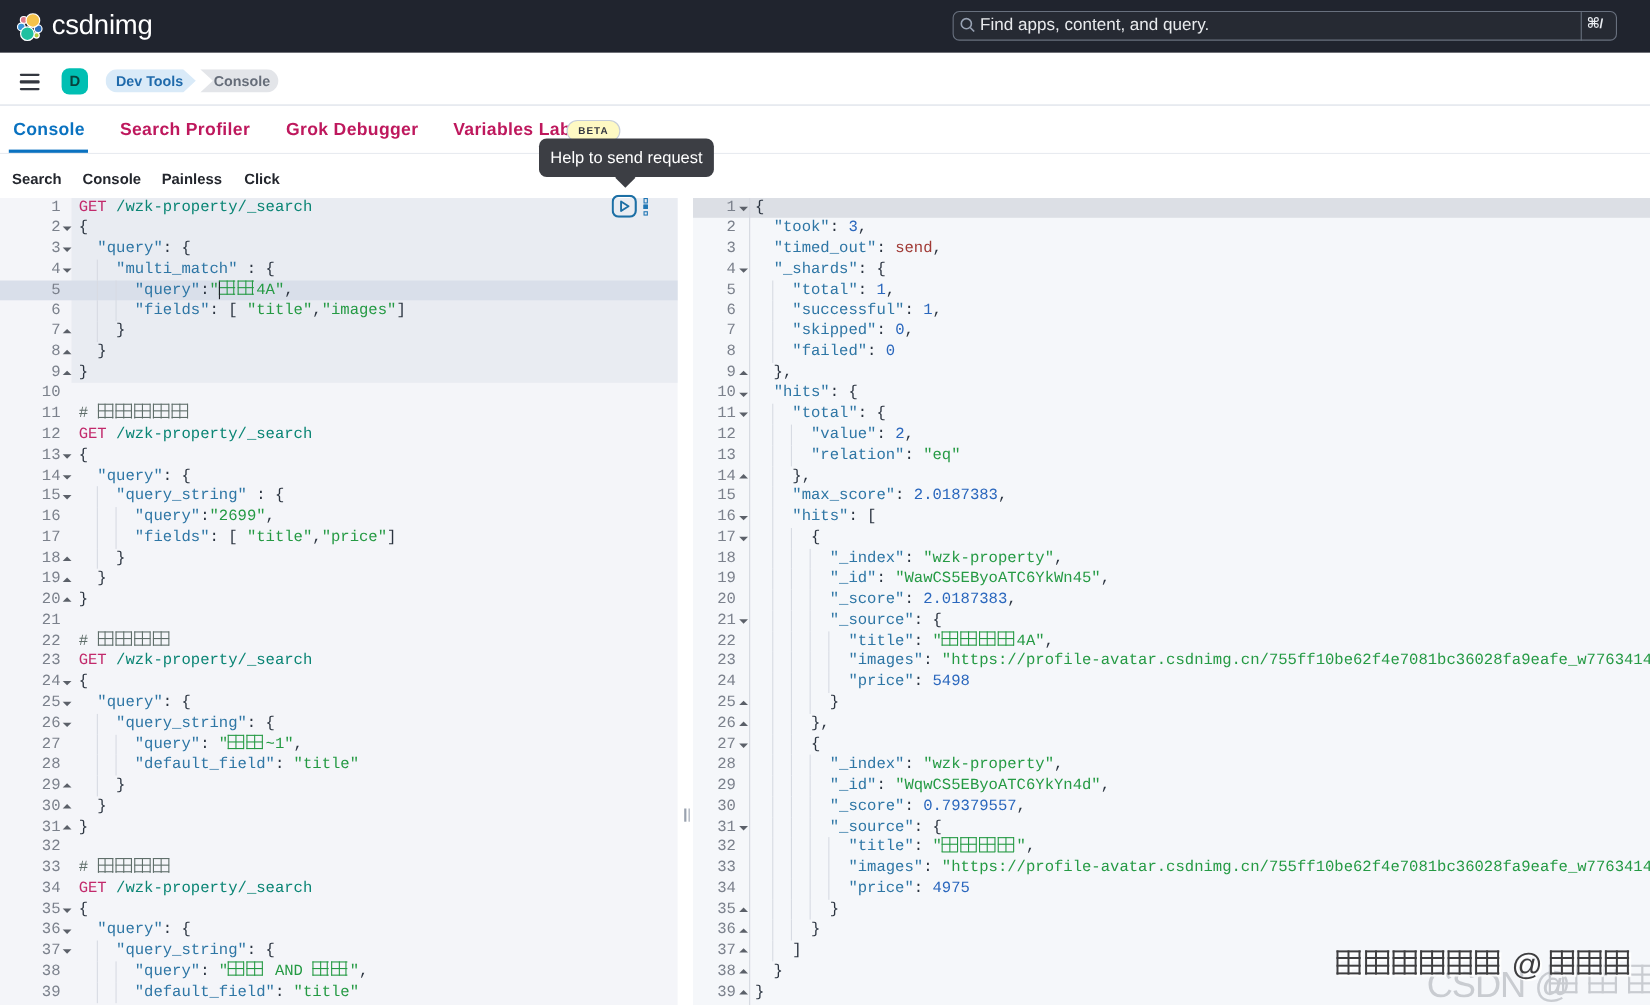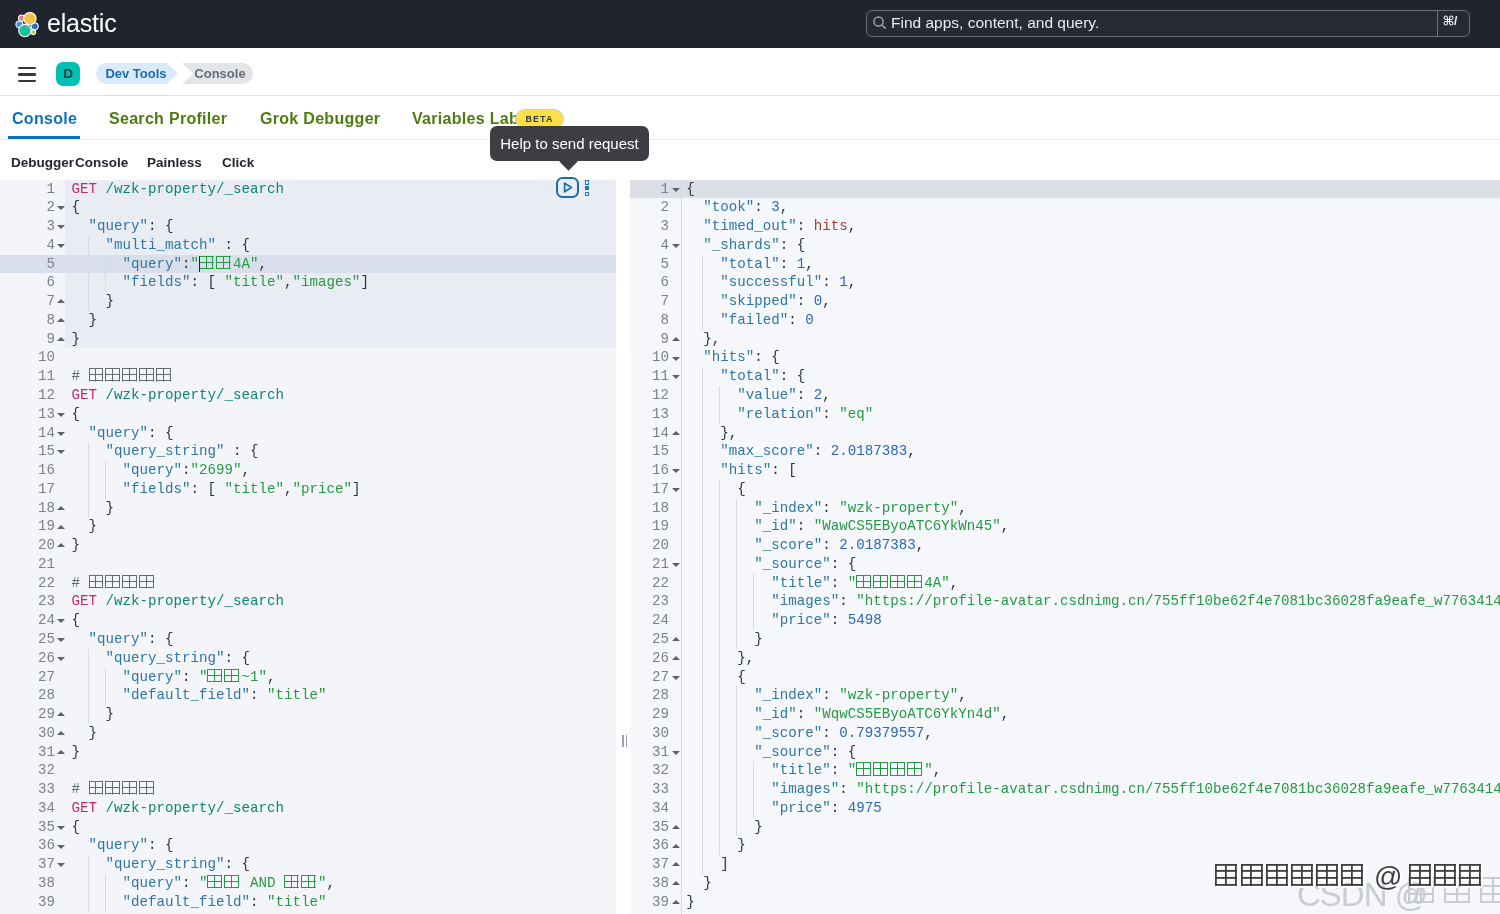--- a/index.html
+++ b/index.html
@@ -12,25 +12,25 @@
 #sph { position:absolute; left:891px; top:14px; font-size:15.5px; color:#e9ebee; }
 #sdiv { position:absolute; left:1437px; top:11px; width:1px; height:26px; background:#68707e; }
 #skbd { position:absolute; left:1443px; top:14px; width:24px; color:#eceff4; font-size:12px; font-weight:bold; }
 
 #bbar { position:absolute; left:0; top:48px; width:1500px; height:48px; background:#fff;
   border-bottom:1px solid #d8dde6; }
 .hbar { position:absolute; left:18px; width:18px; height:2.6px; background:#33373f; border-radius:1px; z-index:5; }
 #dbadge { position:absolute; left:56px; top:62px; width:24px; height:24px; border-radius:7px;
   background:#00bfb3; color:#07423d; font-weight:bold; font-size:13.5px; text-align:center; line-height:24px; }
 
-.tab { position:absolute; top:110px; font-size:16px; font-weight:bold; color:#4d7c0f; letter-spacing:0.3px; }
+.tab { position:absolute; top:110px; font-size:16px; font-weight:bold; color:#be185d; letter-spacing:0.3px; }
 #tabu { position:absolute; left:8px; top:135.5px; width:72px; height:3px; background:#0a72c0; }
 #tabline { position:absolute; left:0; top:138.5px; width:1500px; height:1px; background:#e8ebf0; }
 #beta { position:absolute; left:515px; top:108.5px; width:49px; height:20px; border:1px solid #c6cdd9;
-  border-radius:10px; background:#fde047; color:#343741; font-size:9px; font-weight:bold;
+  border-radius:10px; background:#fef9c3; color:#343741; font-size:9px; font-weight:bold;
   letter-spacing:1px; text-align:center; line-height:19px; }
 .menu { position:absolute; top:155px; font-size:13.5px; font-weight:bold; color:#23262d; }
 
 #ledit { position:absolute; left:0; top:179.5px; width:616px; height:734.50px; background:#f4f5f9; }
 #redit { position:absolute; left:630px; top:179.5px; width:870px; height:734.50px; background:#f5f7fa; }
 #lmarker { position:absolute; left:65px; top:179.5px; width:551px; height:168.93px; background:#e9ecf2; }
 #lline5 { position:absolute; left:0; top:254.58px; width:616px; height:18.77px; background:#d9dfea; }
 #rline1 { position:absolute; left:630px; top:179.5px; width:870px; height:18.77px; background:#dcdfe5; }
 #rgsep { position:absolute; left:681px; top:179.5px; width:1px; height:734.50px; background:#d4d8df; }
 .gn { position:absolute; width:40px; text-align:right; color:#7b818c;
@@ -96,21 +96,21 @@
 <body>
 <div id="topbar">
  <svg class="abs" style="left:15px;top:12px" width="26" height="26" viewBox="0 0 26 26">
   <circle cx="6.6" cy="6.1" r="3.1" fill="#df7b8a" stroke="#fff" stroke-width="1.1"></circle>
   <circle cx="4.4" cy="12.5" r="3.5" fill="#3c95d8" stroke="#fff" stroke-width="1.1"></circle>
   <circle cx="19.7" cy="14.2" r="3.5" fill="#2a6fc0" stroke="#fff" stroke-width="1.1"></circle>
   <circle cx="14.9" cy="6.6" r="6.2" fill="#f5c34b" stroke="#fff" stroke-width="1.1"></circle>
   <circle cx="18.2" cy="20.1" r="2.5" fill="#b2cb40" stroke="#fff" stroke-width="1.1"></circle>
   <circle cx="9.9" cy="18.6" r="6.2" fill="#1fc0a0" stroke="#fff" stroke-width="1.1"></circle>
  </svg>
- <div id="elastic">elastic</div>
+ <div id="elastic">csdnimg</div>
  <div id="sbox"></div>
  <svg class="abs" style="left:872px;top:15px" width="16" height="16" viewBox="0 0 16 16">
    <circle cx="6.5" cy="6.5" r="4.6" fill="none" stroke="#97a1b2" stroke-width="1.5"></circle>
    <line x1="10" y1="10" x2="13.6" y2="13.6" stroke="#97a1b2" stroke-width="1.5"></line>
  </svg>
  <div id="sph">Find apps, content, and query.</div>
  <div id="sdiv"></div>
  <div id="skbd"><svg width="11" height="11" viewBox="0 0 16 16" style="vertical-align:-1px">
         <path d="M4 1.5 a2.5 2.5 0 0 0 0 5 h8 a2.5 2.5 0 0 0 0 -5 a2.5 2.5 0 0 0 -2.5 2.5 v8 a2.5 2.5 0 0 0 2.5 2.5 a2.5 2.5 0 0 0 0 -5 h-8 a2.5 2.5 0 0 0 0 5 a2.5 2.5 0 0 0 2.5 -2.5 v-8 a2.5 2.5 0 0 0 -2.5 -2.5 z" fill="none" stroke="#eceff4" stroke-width="1.6"></path>
       </svg>/</div>
@@ -126,21 +126,21 @@
   <text x="40" y="15" text-anchor="middle" font-size="13" font-weight="bold" fill="#1f6aab" font-family="Liberation Sans">Dev Tools</text>
   <text x="124" y="15" text-anchor="middle" font-size="13" font-weight="bold" fill="#666d79" font-family="Liberation Sans">Console</text>
 </svg>
 <div class="tab" style="left:12px;color:#0a72c0;">Console</div>
 <div class="tab" style="left:109px;">Search Profiler</div>
 <div class="tab" style="left:260px;">Grok Debugger</div>
 <div class="tab" style="left:412px;">Variables Lab</div>
 <div id="tabu"></div>
 <div id="tabline"></div>
 <div id="beta">BETA</div>
-<div class="menu" style="left:11px;">Debugger</div>
+<div class="menu" style="left:11px;">Search</div>
 <div class="menu" style="left:75px;">Console</div>
 <div class="menu" style="left:147px;">Painless</div>
 <div class="menu" style="left:222px;">Click</div>
 
 <div id="ledit"></div>
 <div id="redit"></div>
 <div id="lmarker"></div>
 <div id="lline5"></div>
 <div id="rline1"></div>
 <div id="rgsep"></div>
@@ -262,21 +262,21 @@
 <div class="gn" style="top:892.76px;left:15.00px;">39</div>
 <div class="ig" style="top:892.76px;left:87.50px;"></div>
 <div class="ig" style="top:892.76px;left:104.50px;"></div>
 <div class="cl" style="top:892.76px;left:71.50px;"><span class="p">      </span><span class="k">"default_field"</span><span class="p">: </span><span class="s">"title"</span></div>
 <div class="gn" style="top:179.50px;left:629.00px;">1</div>
 <div class="fa fd" style="top:187.70px;left:671.50px;"></div>
 <div class="cl" style="top:179.50px;left:686.30px;"><span class="p">{</span></div>
 <div class="gn" style="top:198.27px;left:629.00px;">2</div>
 <div class="cl" style="top:198.27px;left:686.30px;"><span class="p">  </span><span class="k">"took"</span><span class="p">: </span><span class="n">3</span><span class="p">,</span></div>
 <div class="gn" style="top:217.04px;left:629.00px;">3</div>
-<div class="cl" style="top:217.04px;left:686.30px;"><span class="p">  </span><span class="k">"timed_out"</span><span class="p">: </span><span class="b">hits</span><span class="p">,</span></div>
+<div class="cl" style="top:217.04px;left:686.30px;"><span class="p">  </span><span class="k">"timed_out"</span><span class="p">: </span><span class="b">send</span><span class="p">,</span></div>
 <div class="gn" style="top:235.81px;left:629.00px;">4</div>
 <div class="fa fd" style="top:244.01px;left:671.50px;"></div>
 <div class="cl" style="top:235.81px;left:686.30px;"><span class="p">  </span><span class="k">"_shards"</span><span class="p">: {</span></div>
 <div class="gn" style="top:254.58px;left:629.00px;">5</div>
 <div class="ig" style="top:254.58px;left:702.30px;"></div>
 <div class="cl" style="top:254.58px;left:686.30px;"><span class="p">    </span><span class="k">"total"</span><span class="p">: </span><span class="n">1</span><span class="p">,</span></div>
 <div class="gn" style="top:273.35px;left:629.00px;">6</div>
 <div class="ig" style="top:273.35px;left:702.30px;"></div>
 <div class="cl" style="top:273.35px;left:686.30px;"><span class="p">    </span><span class="k">"successful"</span><span class="p">: </span><span class="n">1</span><span class="p">,</span></div>
 <div class="gn" style="top:292.12px;left:629.00px;">7</div>

